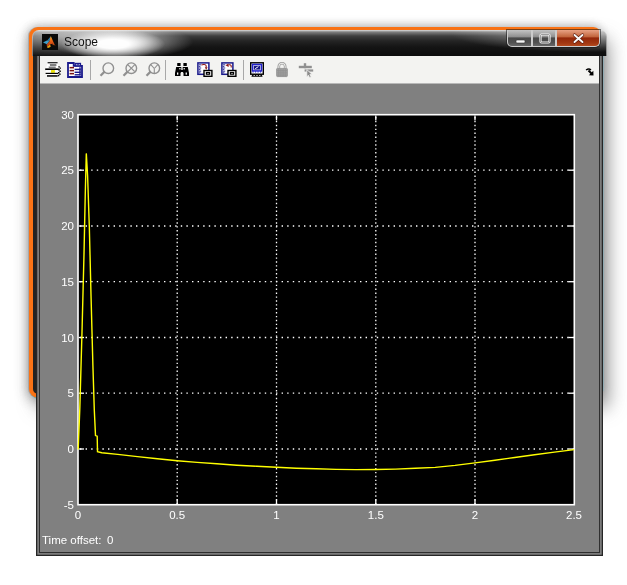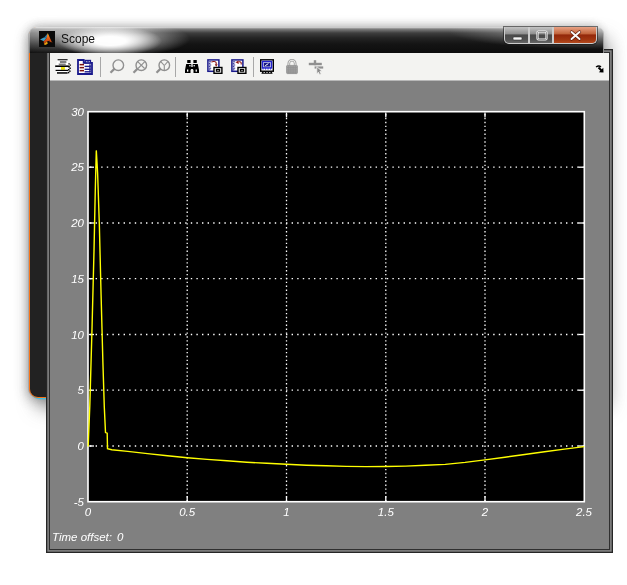--- a/index.html
+++ b/index.html
@@ -1,19 +1,19 @@
 <!DOCTYPE html>
 <html><head>
 <meta charset="utf-8">
 <style>
 html,body{margin:0;padding:0;}
 body{width:627px;height:585px;background:#ffffff;overflow:hidden;transform:translateZ(0);
      font-family:"Liberation Sans", sans-serif;position:relative;}
 .win{position:absolute;left:29px;top:27px;width:573px;height:371px;
-  border-radius:9px;box-sizing:border-box;border:1px solid #f97316;
+  border-radius:9px;box-sizing:border-box;border:4px solid #f97316;
   background:#222222;
   box-shadow:1.2px 1.2px 0 0 rgba(56,191,228,0.95), -1px 0 0 rgba(150,150,150,0.55), 7px 11px 18px rgba(90,90,90,0.6), -3px 3px 12px rgba(125,125,125,0.45), 0 -2px 9px rgba(135,135,135,0.4);
 }
 .titlebar{position:absolute;left:-1px;top:-1px;width:575px;height:26px;box-sizing:border-box;
   border-left:1px solid rgba(205,205,205,0.6);border-right:1px solid rgba(205,205,205,0.6);
   border-radius:7px 7px 0 0;
   background:
     radial-gradient(ellipse 52px 15px at 80px 14px, rgba(255,255,255,0.98) 30%, rgba(255,255,255,0) 100%),
     radial-gradient(ellipse 85px 20px at 88px 12px, rgba(255,255,255,0.8), rgba(255,255,255,0) 85%),
     radial-gradient(ellipse 120px 26px at 28px 6px, rgba(255,255,255,0.55), rgba(255,255,255,0) 82%),
@@ -26,22 +26,22 @@
   border-radius:0 0 5px 5px;box-shadow:0 0 0 1px rgba(20,20,20,0.55);}
 .cb{position:absolute;top:0;height:17px;border:1px solid #cccccc;box-sizing:border-box;
   border-top:none;}
 .cb.mn{left:0;width:25px;border-radius:0 0 0 5px;
   background:linear-gradient(180deg,#c4c4c4 0%,#909090 42%,#4a4a4a 50%,#515151 78%,#686868 100%);}
 .cb.mx{left:25px;width:24px;
   background:linear-gradient(180deg,#c4c4c4 0%,#909090 42%,#4a4a4a 50%,#515151 78%,#686868 100%);}
 .cb.cl{left:49px;width:44px;border-radius:0 0 5px 0;
   background:linear-gradient(180deg,#e8a285 0%,#c2653d 42%,#93270a 50%,#a23812 82%,#b54a1e 100%);}
 .glyph{position:absolute;left:0;top:0;}
-.client{position:absolute;left:20px;top:25px;width:559px;height:496px;background:#0369a1;
-  box-shadow:0 0 0 1.1px #2f2f2f, 0 0 0 2.7px #858585, 0 0 0 4px #262626;font-style:italic;}
+.client{position:absolute;left:7px;top:25px;width:559px;height:496px;background:#0369a1;
+  box-shadow:0 0 0 1.1px #2f2f2f, 0 0 0 2.7px #858585, 0 0 0 4px #262626;}
 .titlebar{z-index:2;}
 .toolbar{position:absolute;left:0;top:0;width:559px;height:28px;background:#f3f3f1;
   border-bottom:1px solid #b8b8b8;box-sizing:border-box;}
 .tbi{position:absolute;top:6px;width:16px;height:16px;}
 .tsep{position:absolute;top:4px;width:1px;height:20px;background:#a8a8a8;}
 .plot{position:absolute;left:0;top:28px;width:559px;height:468px;}
 </style>
 </head>
 <body>
 <div class="win">

